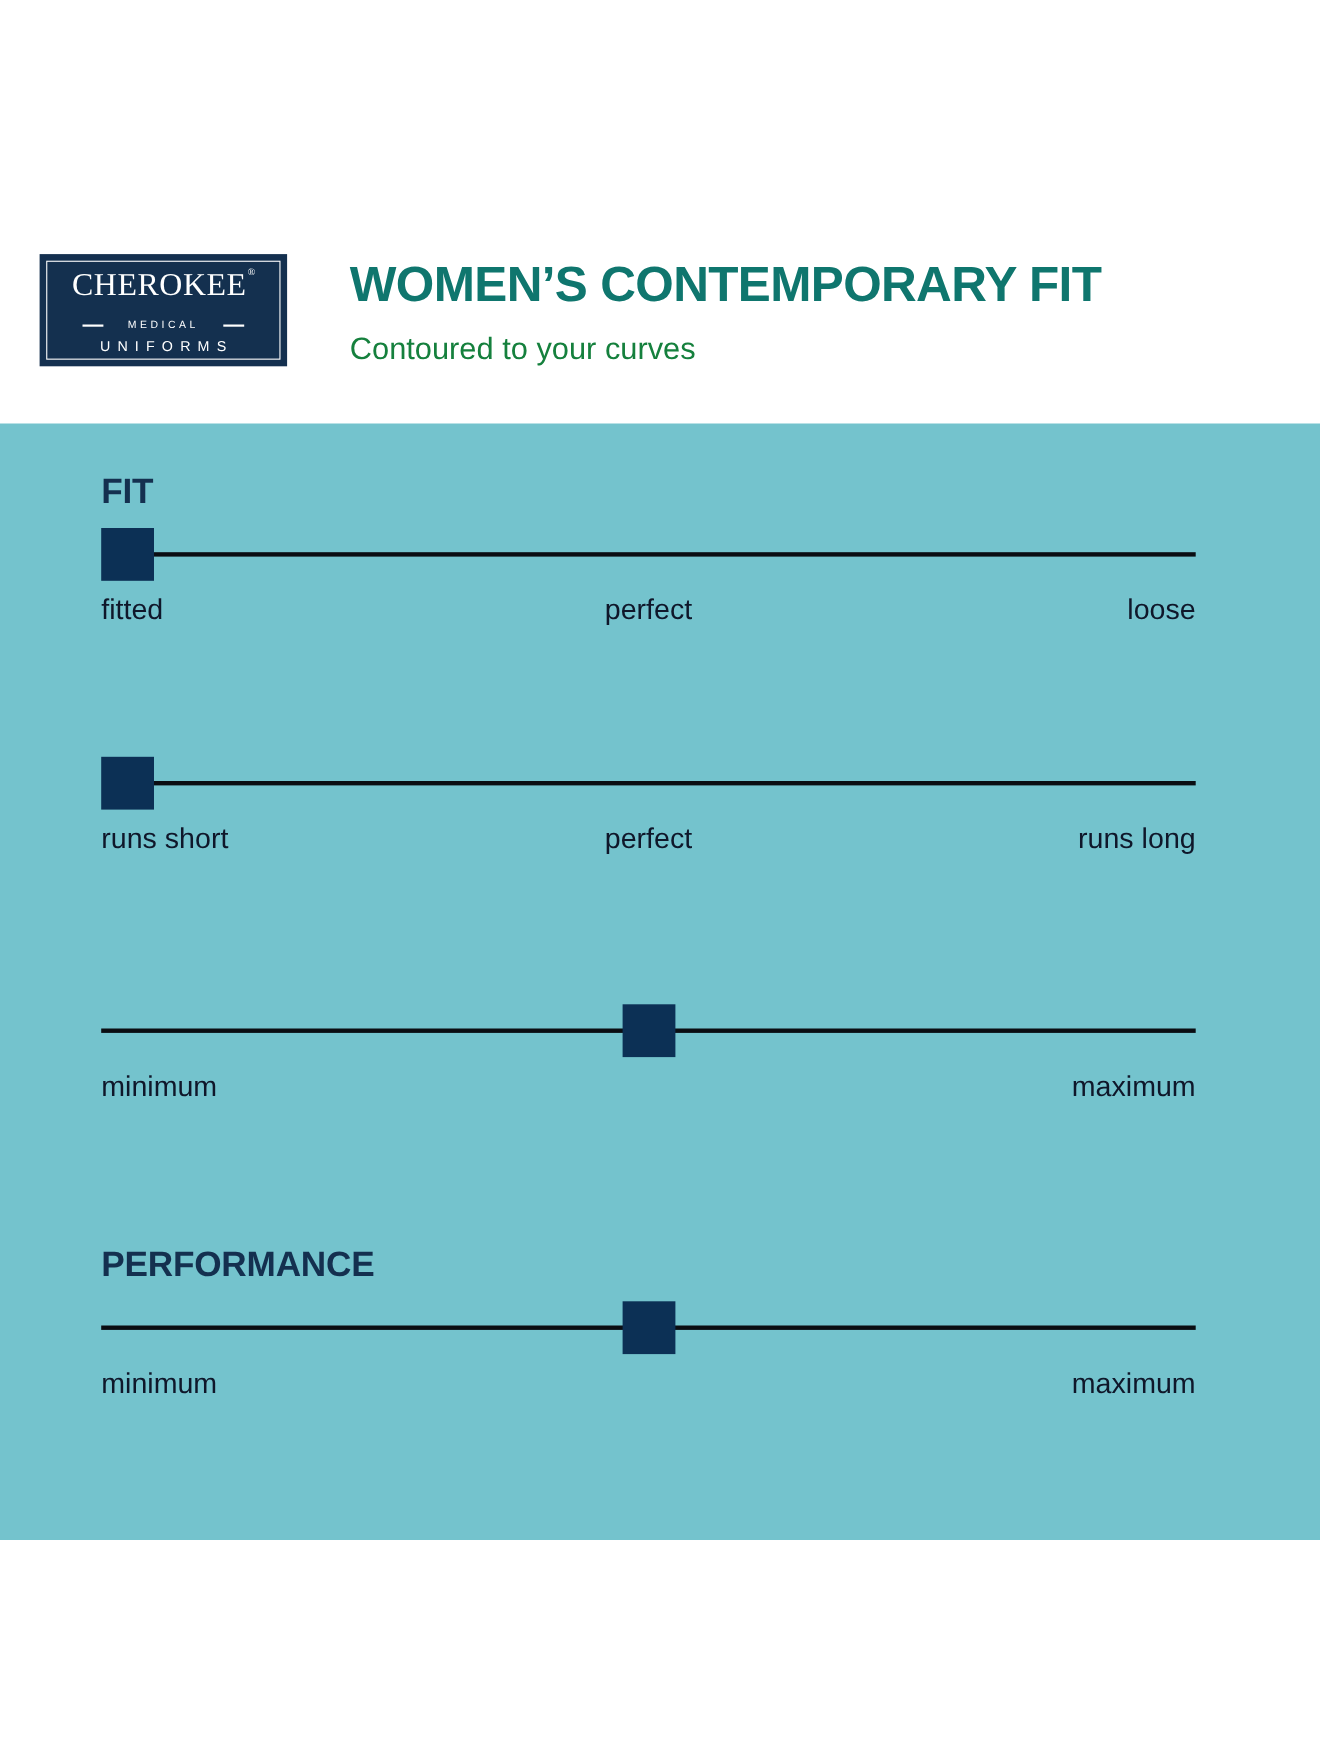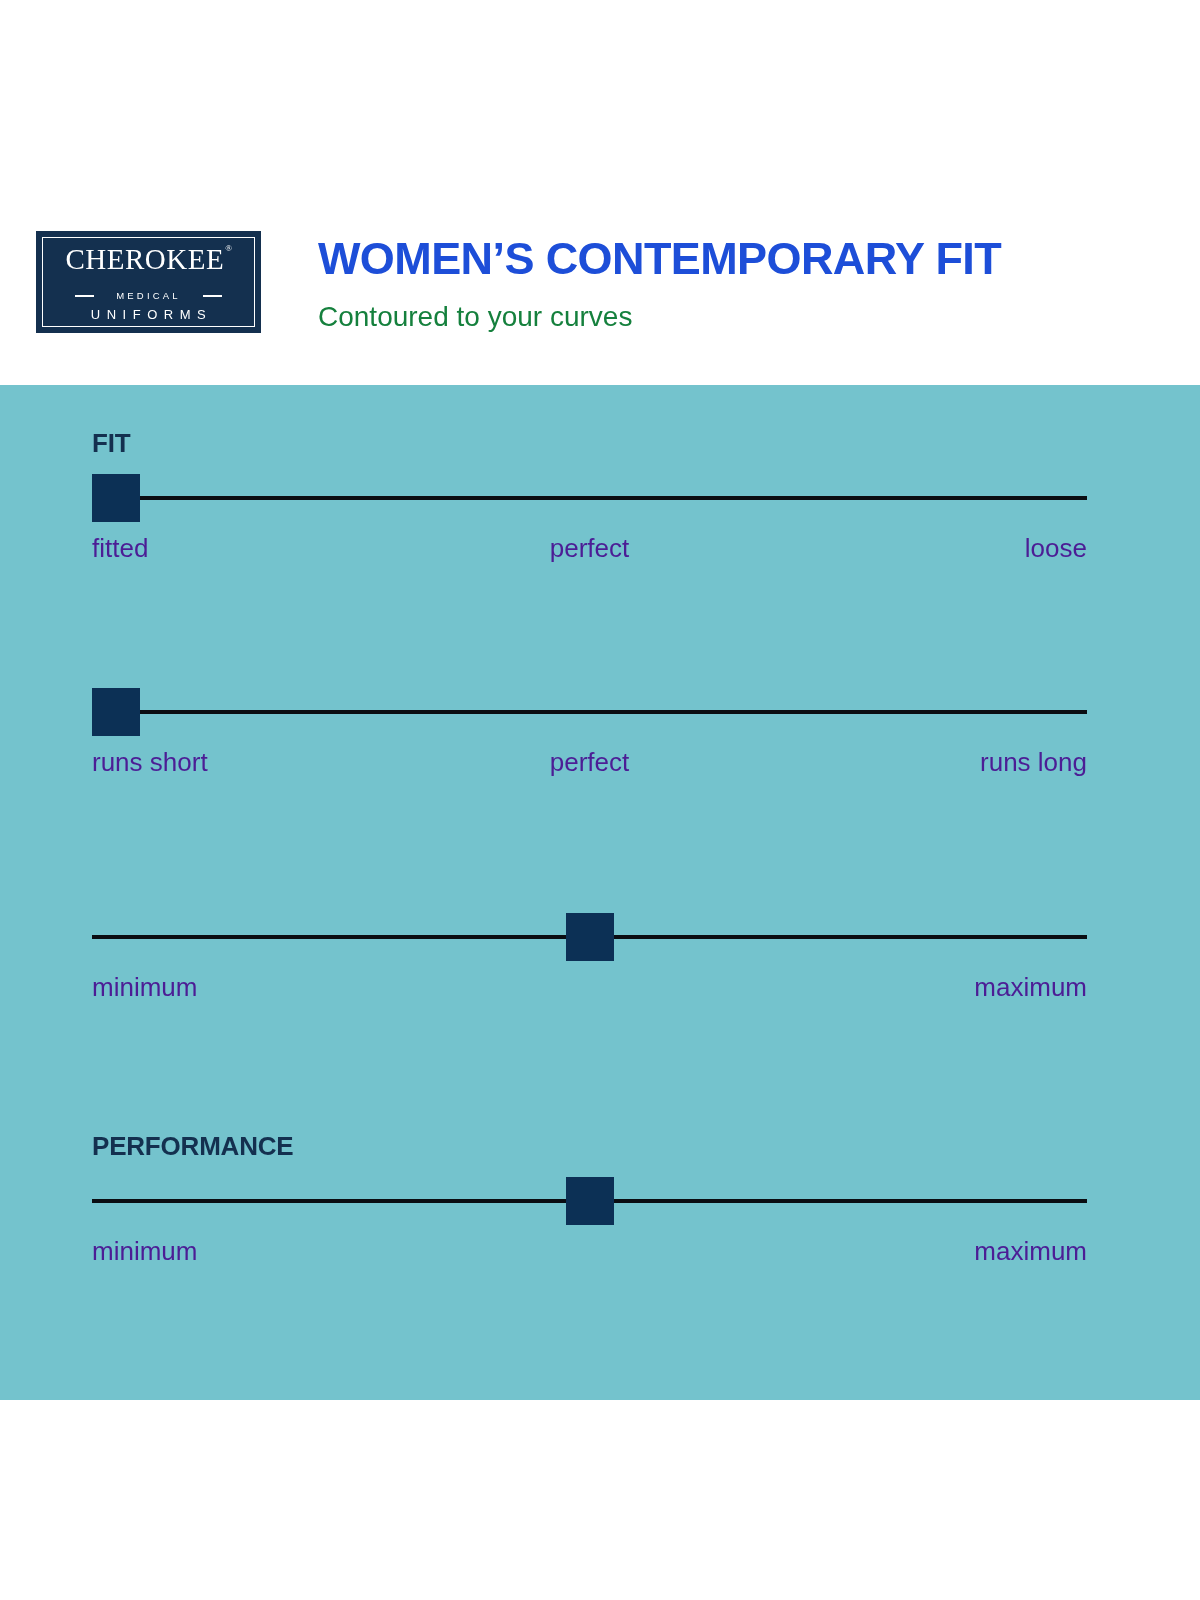--- a/index.html
+++ b/index.html
@@ -90,21 +90,21 @@
     margin-top: 7px;
     padding-left: 6px;
   }
 
   .header-text {
     position: absolute;
     left: 318px;
     top: 236px;
   }
   .header-title {
-    color: #1d4ed8;
+    color: #0f766e;
     font-family: "Liberation Sans", sans-serif;
     font-size: 45px;
     font-weight: bold;
     letter-spacing: -0.6px;
     line-height: 1;
     margin: 0;
     white-space: nowrap;
   }
   .header-subtitle {
     color: #15803d;
@@ -136,21 +136,21 @@
 
   .row {
     position: absolute;
     left: 92px;
     width: 995px;
   }
 
   .row-title {
     color: #14304f;
     font-family: "Liberation Sans", sans-serif;
-    font-size: 26px;
+    font-size: 32px;
     font-weight: bold;
     letter-spacing: -0.2px;
     line-height: 1;
     margin: 0;
     white-space: nowrap;
   }
 
   .slider {
     position: relative;
     width: 995px;
@@ -173,21 +173,21 @@
 
   .scale-labels {
     position: relative;
     width: 995px;
     height: 34px;
     margin-top: 12px;
   }
   .scale-label {
     position: absolute;
     top: 0;
-    color: #4c1d95;
+    color: #0f172a;
     font-family: "Liberation Sans", sans-serif;
     font-size: 26px;
     line-height: 1.15;
     white-space: nowrap;
   }
   .scale-label.left  { left: 0; }
   .scale-label.mid   { left: 50%; transform: translateX(-50%); }
   .scale-label.right { right: 0; }
 </style>
 </head>

